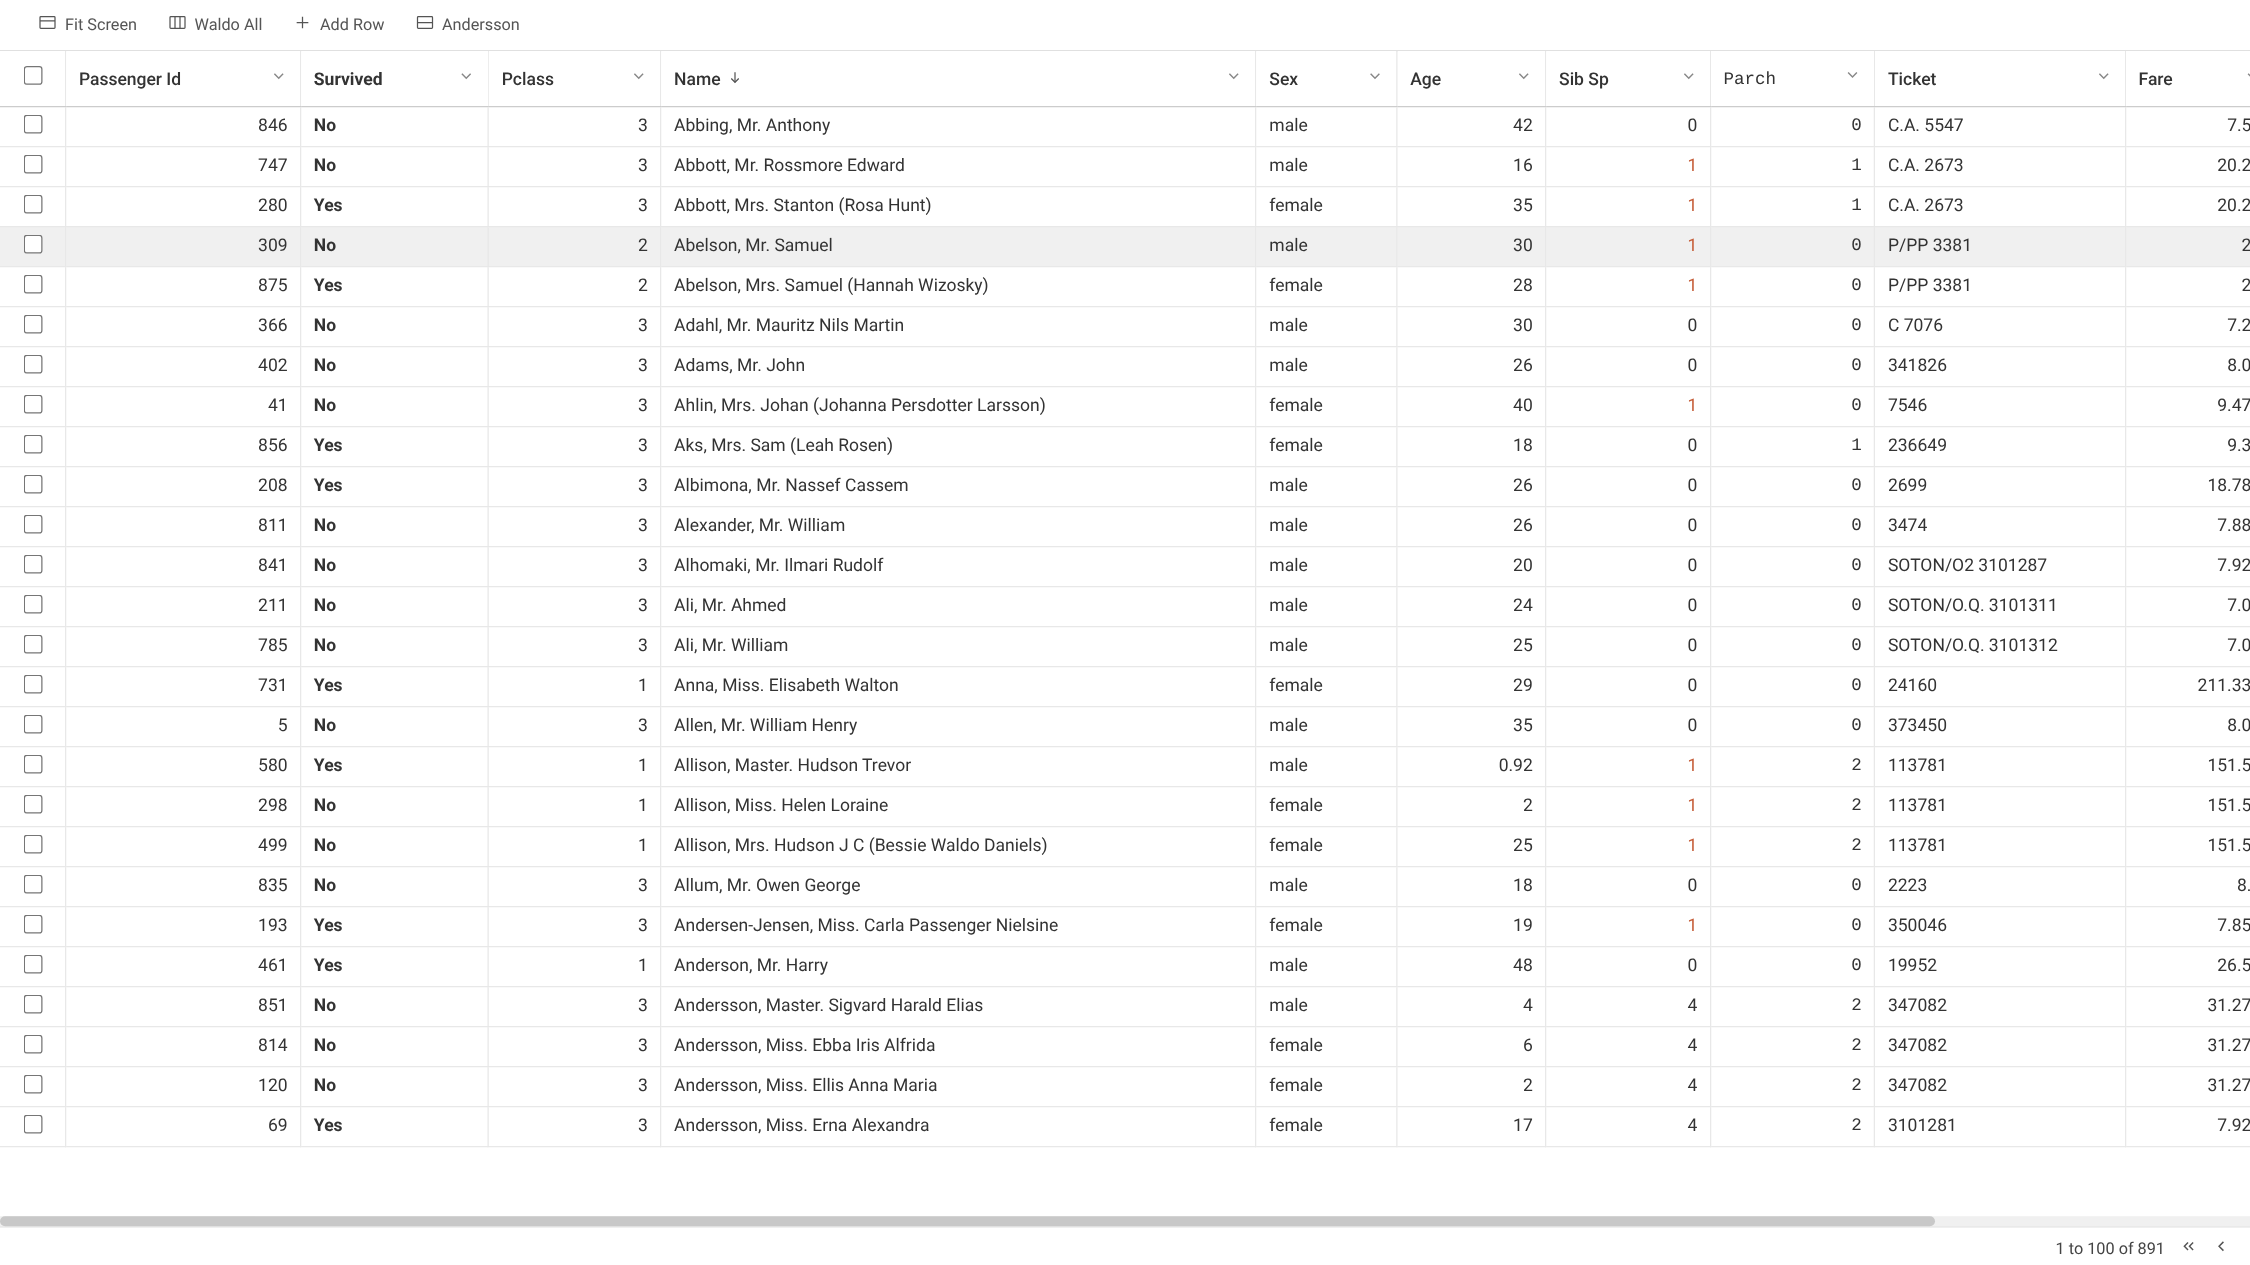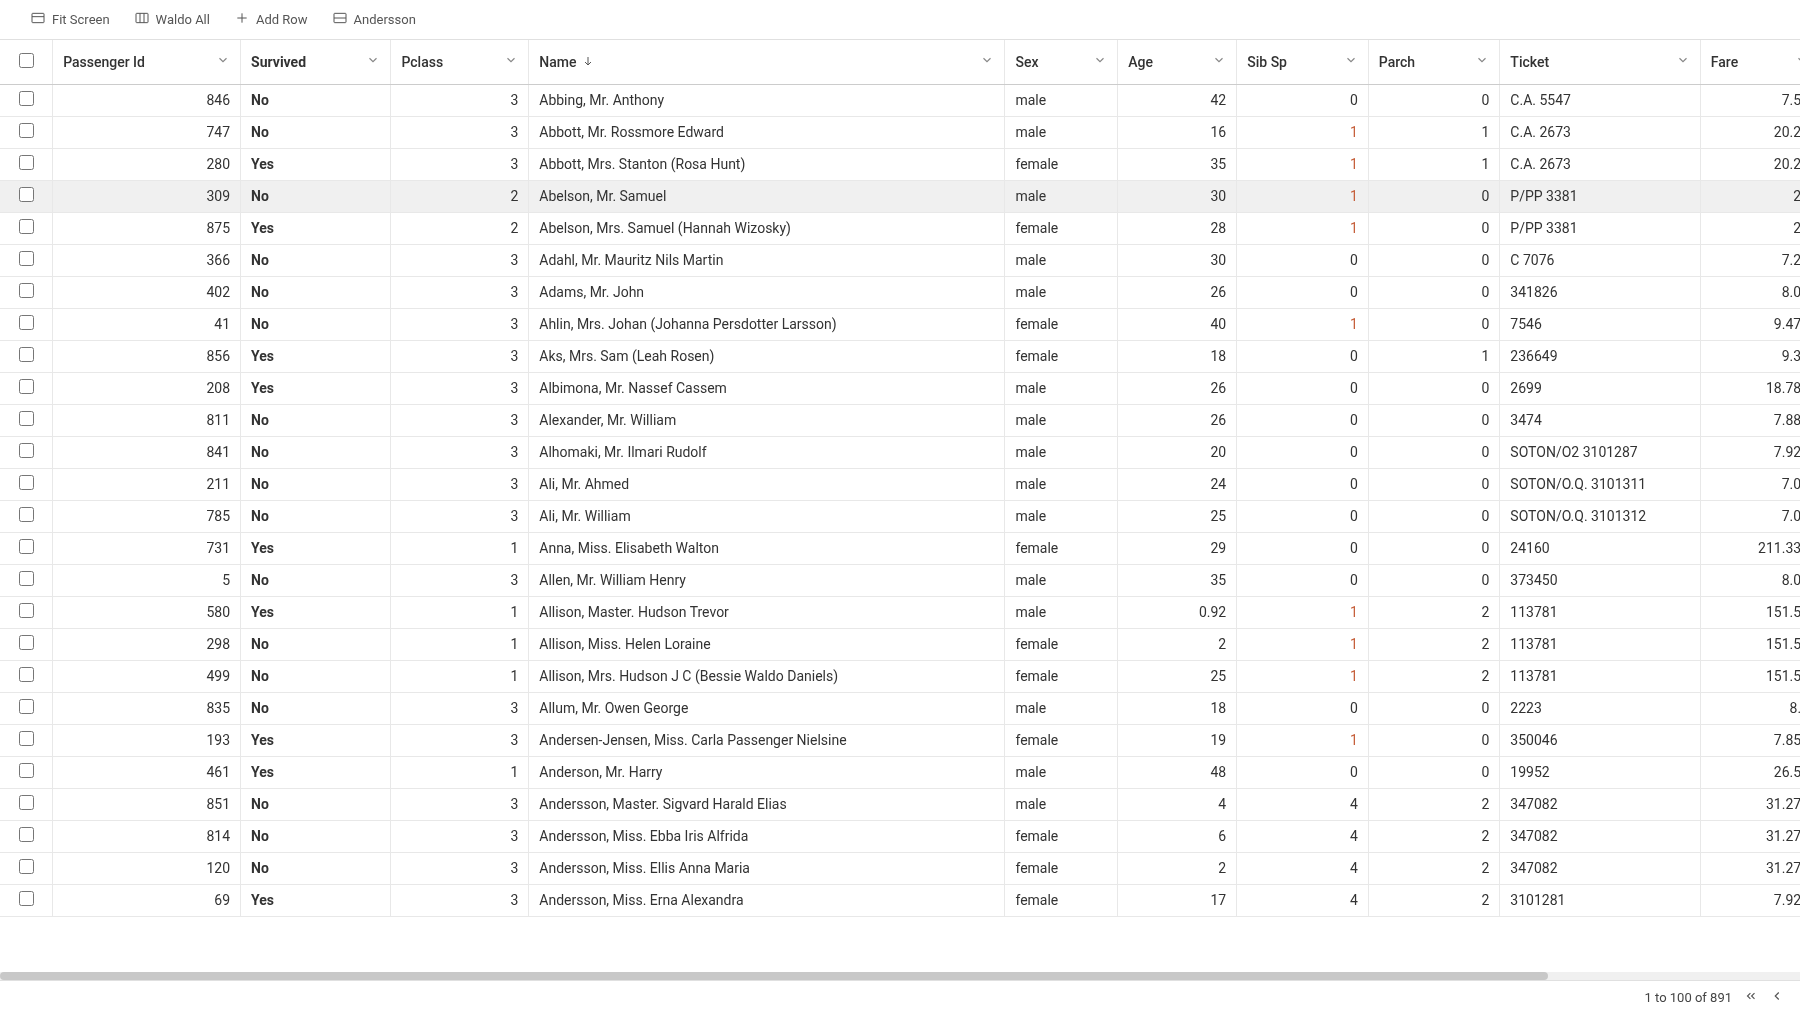--- a/index.html
+++ b/index.html
@@ -62,21 +62,21 @@
 .chev svg { width: 14px; height: 14px; stroke: #888; fill: none; stroke-width: 2; }
 .sort-icon svg { width: 12px; height: 12px; stroke: #555; fill: none; stroke-width: 2; }
 .col-chk { width: 42px; text-align: center; }
 .col-pid { width: 150px; }
 .col-surv { width: 120px; font-weight: bold; }
 .col-pclass { width: 110px; }
 .col-name { width: 380px; }
 .col-sex { width: 90px; }
 .col-age { width: 95px; }
 .col-sibsp { width: 105px; }
-.col-parch { width: 105px; }
+.col-parch { width: 105px; font-family: Liberation Mono, monospace; }
 .col-ticket { width: 160px; }
 .col-fare { width: 95px; }
 .num { text-align: right; }
 .hl { color: #c65f3a; }
 input[type="checkbox"] {
   width: 15px; height: 15px; cursor: pointer;
   border: 1px solid #bbb; border-radius: 3px;
 }
 tbody tr.hovered { background: #f0f0f0; }
 .footer {

